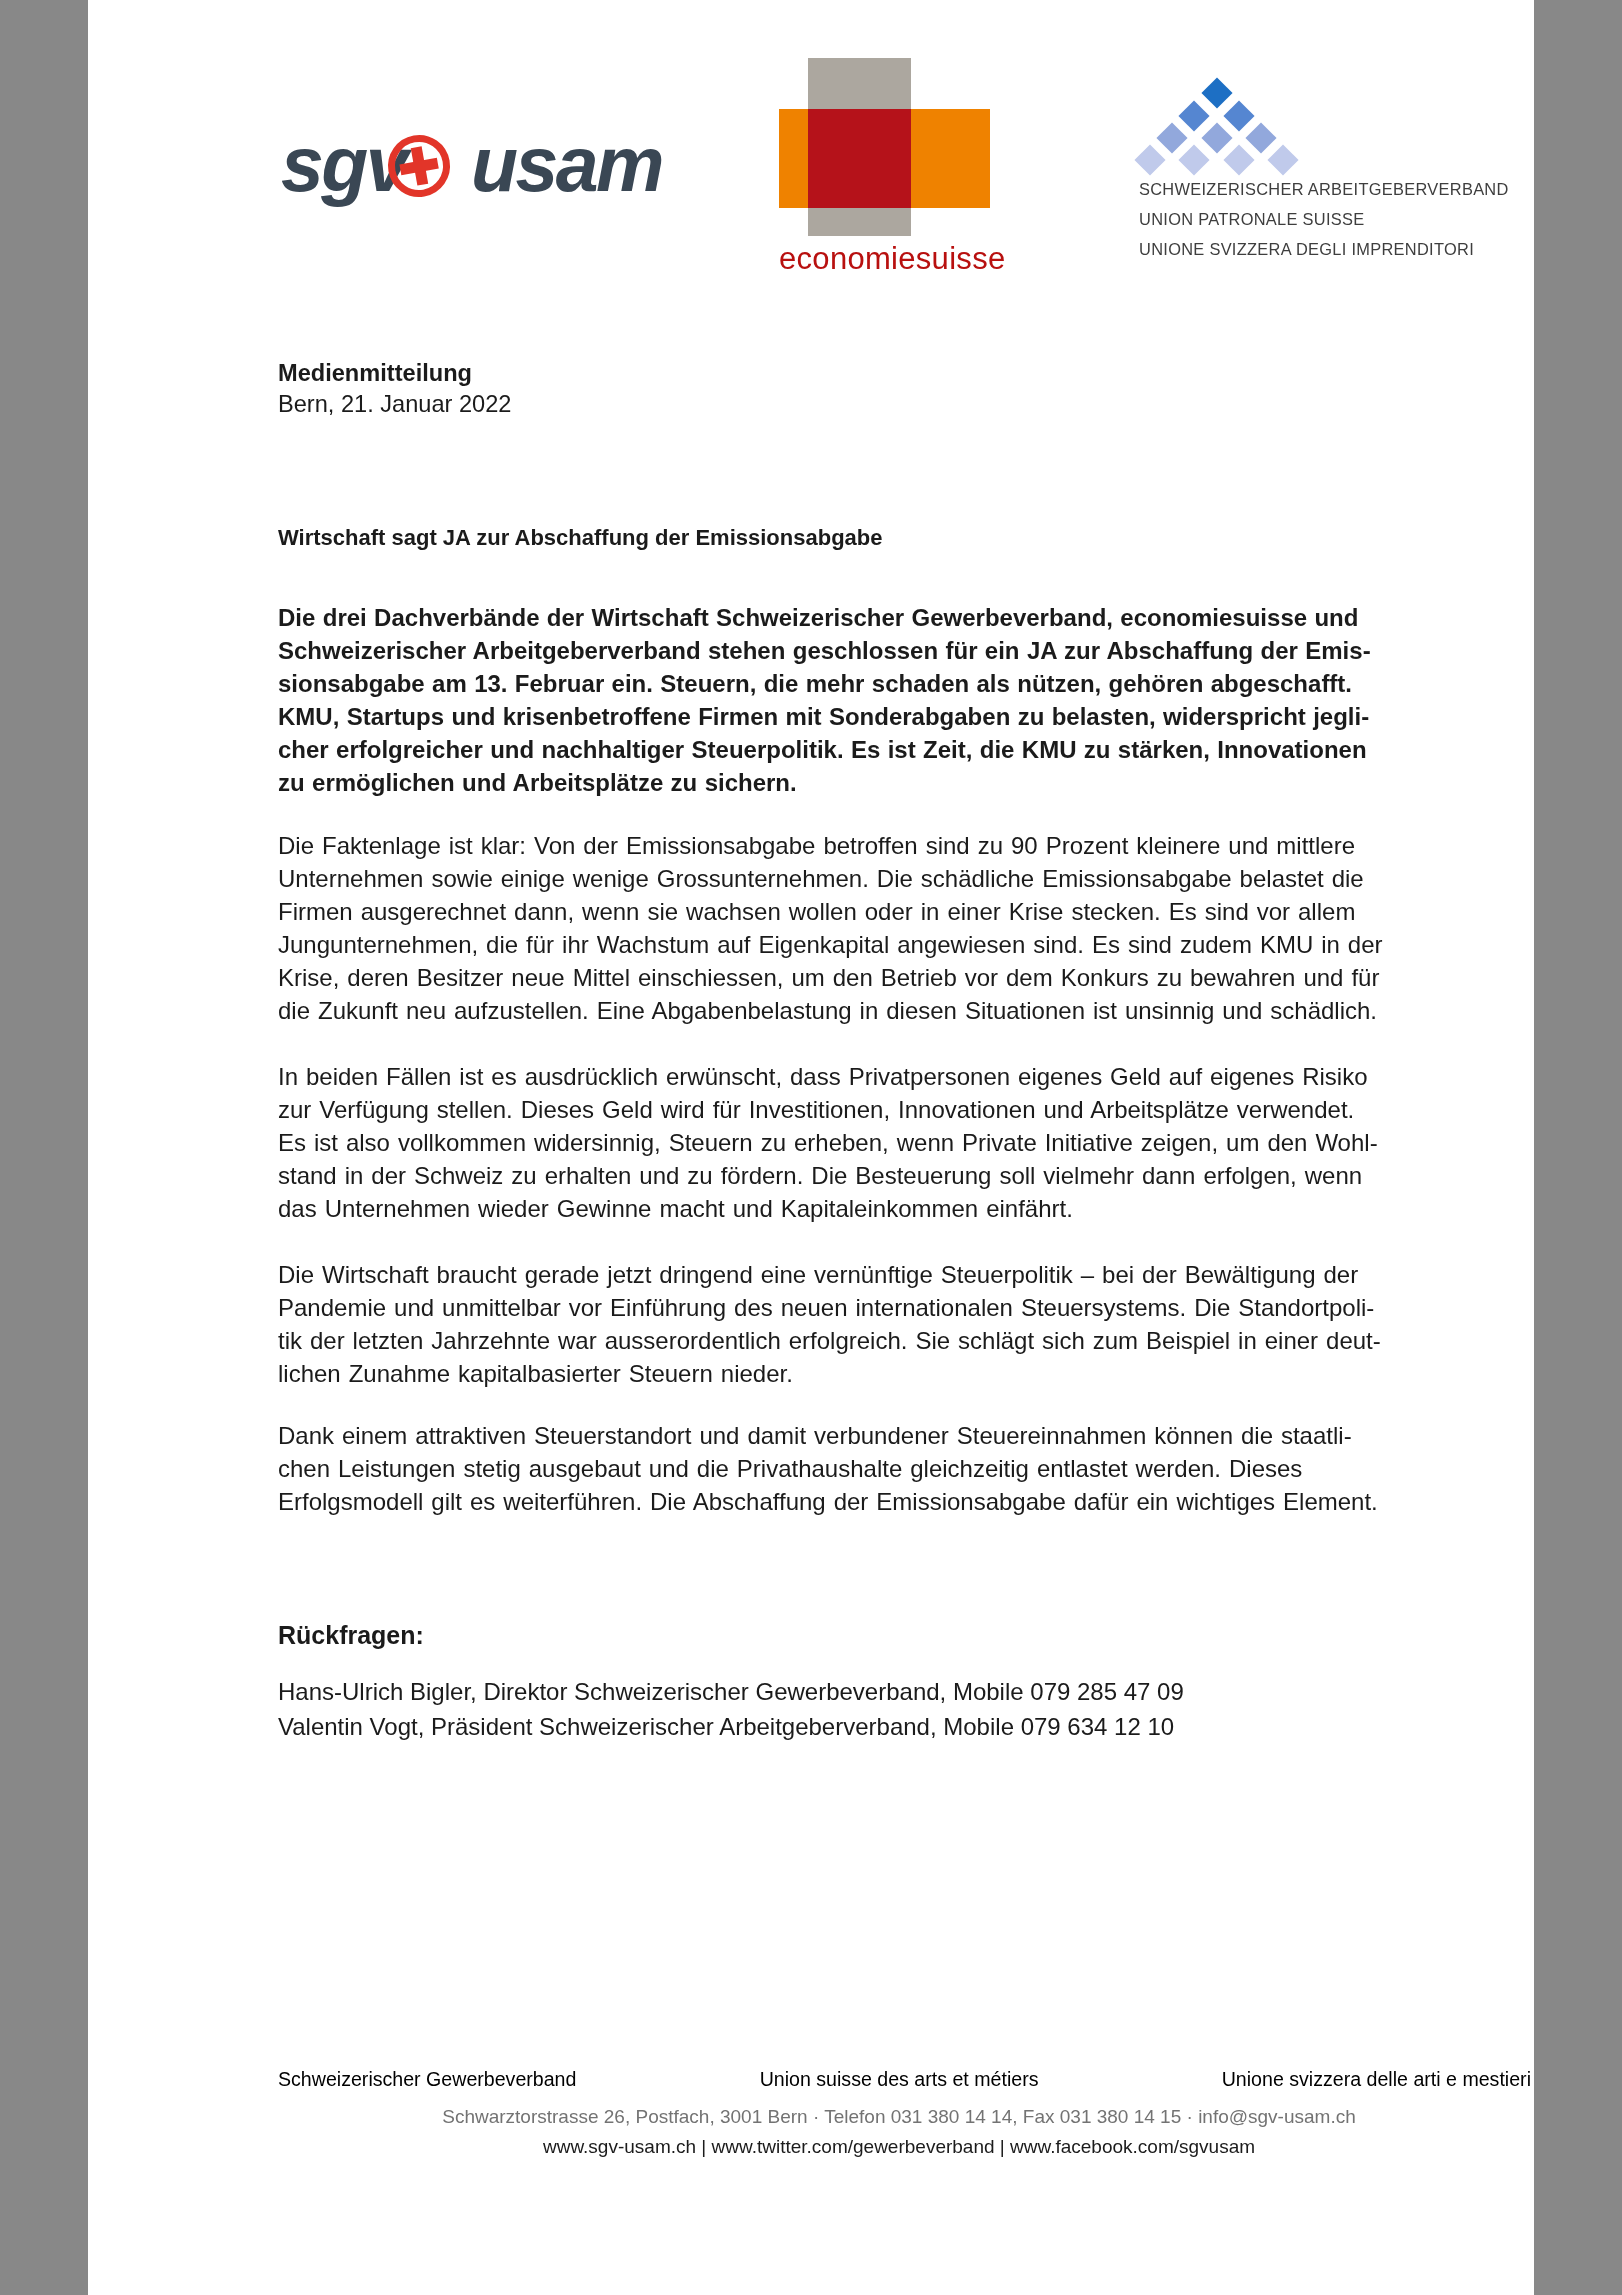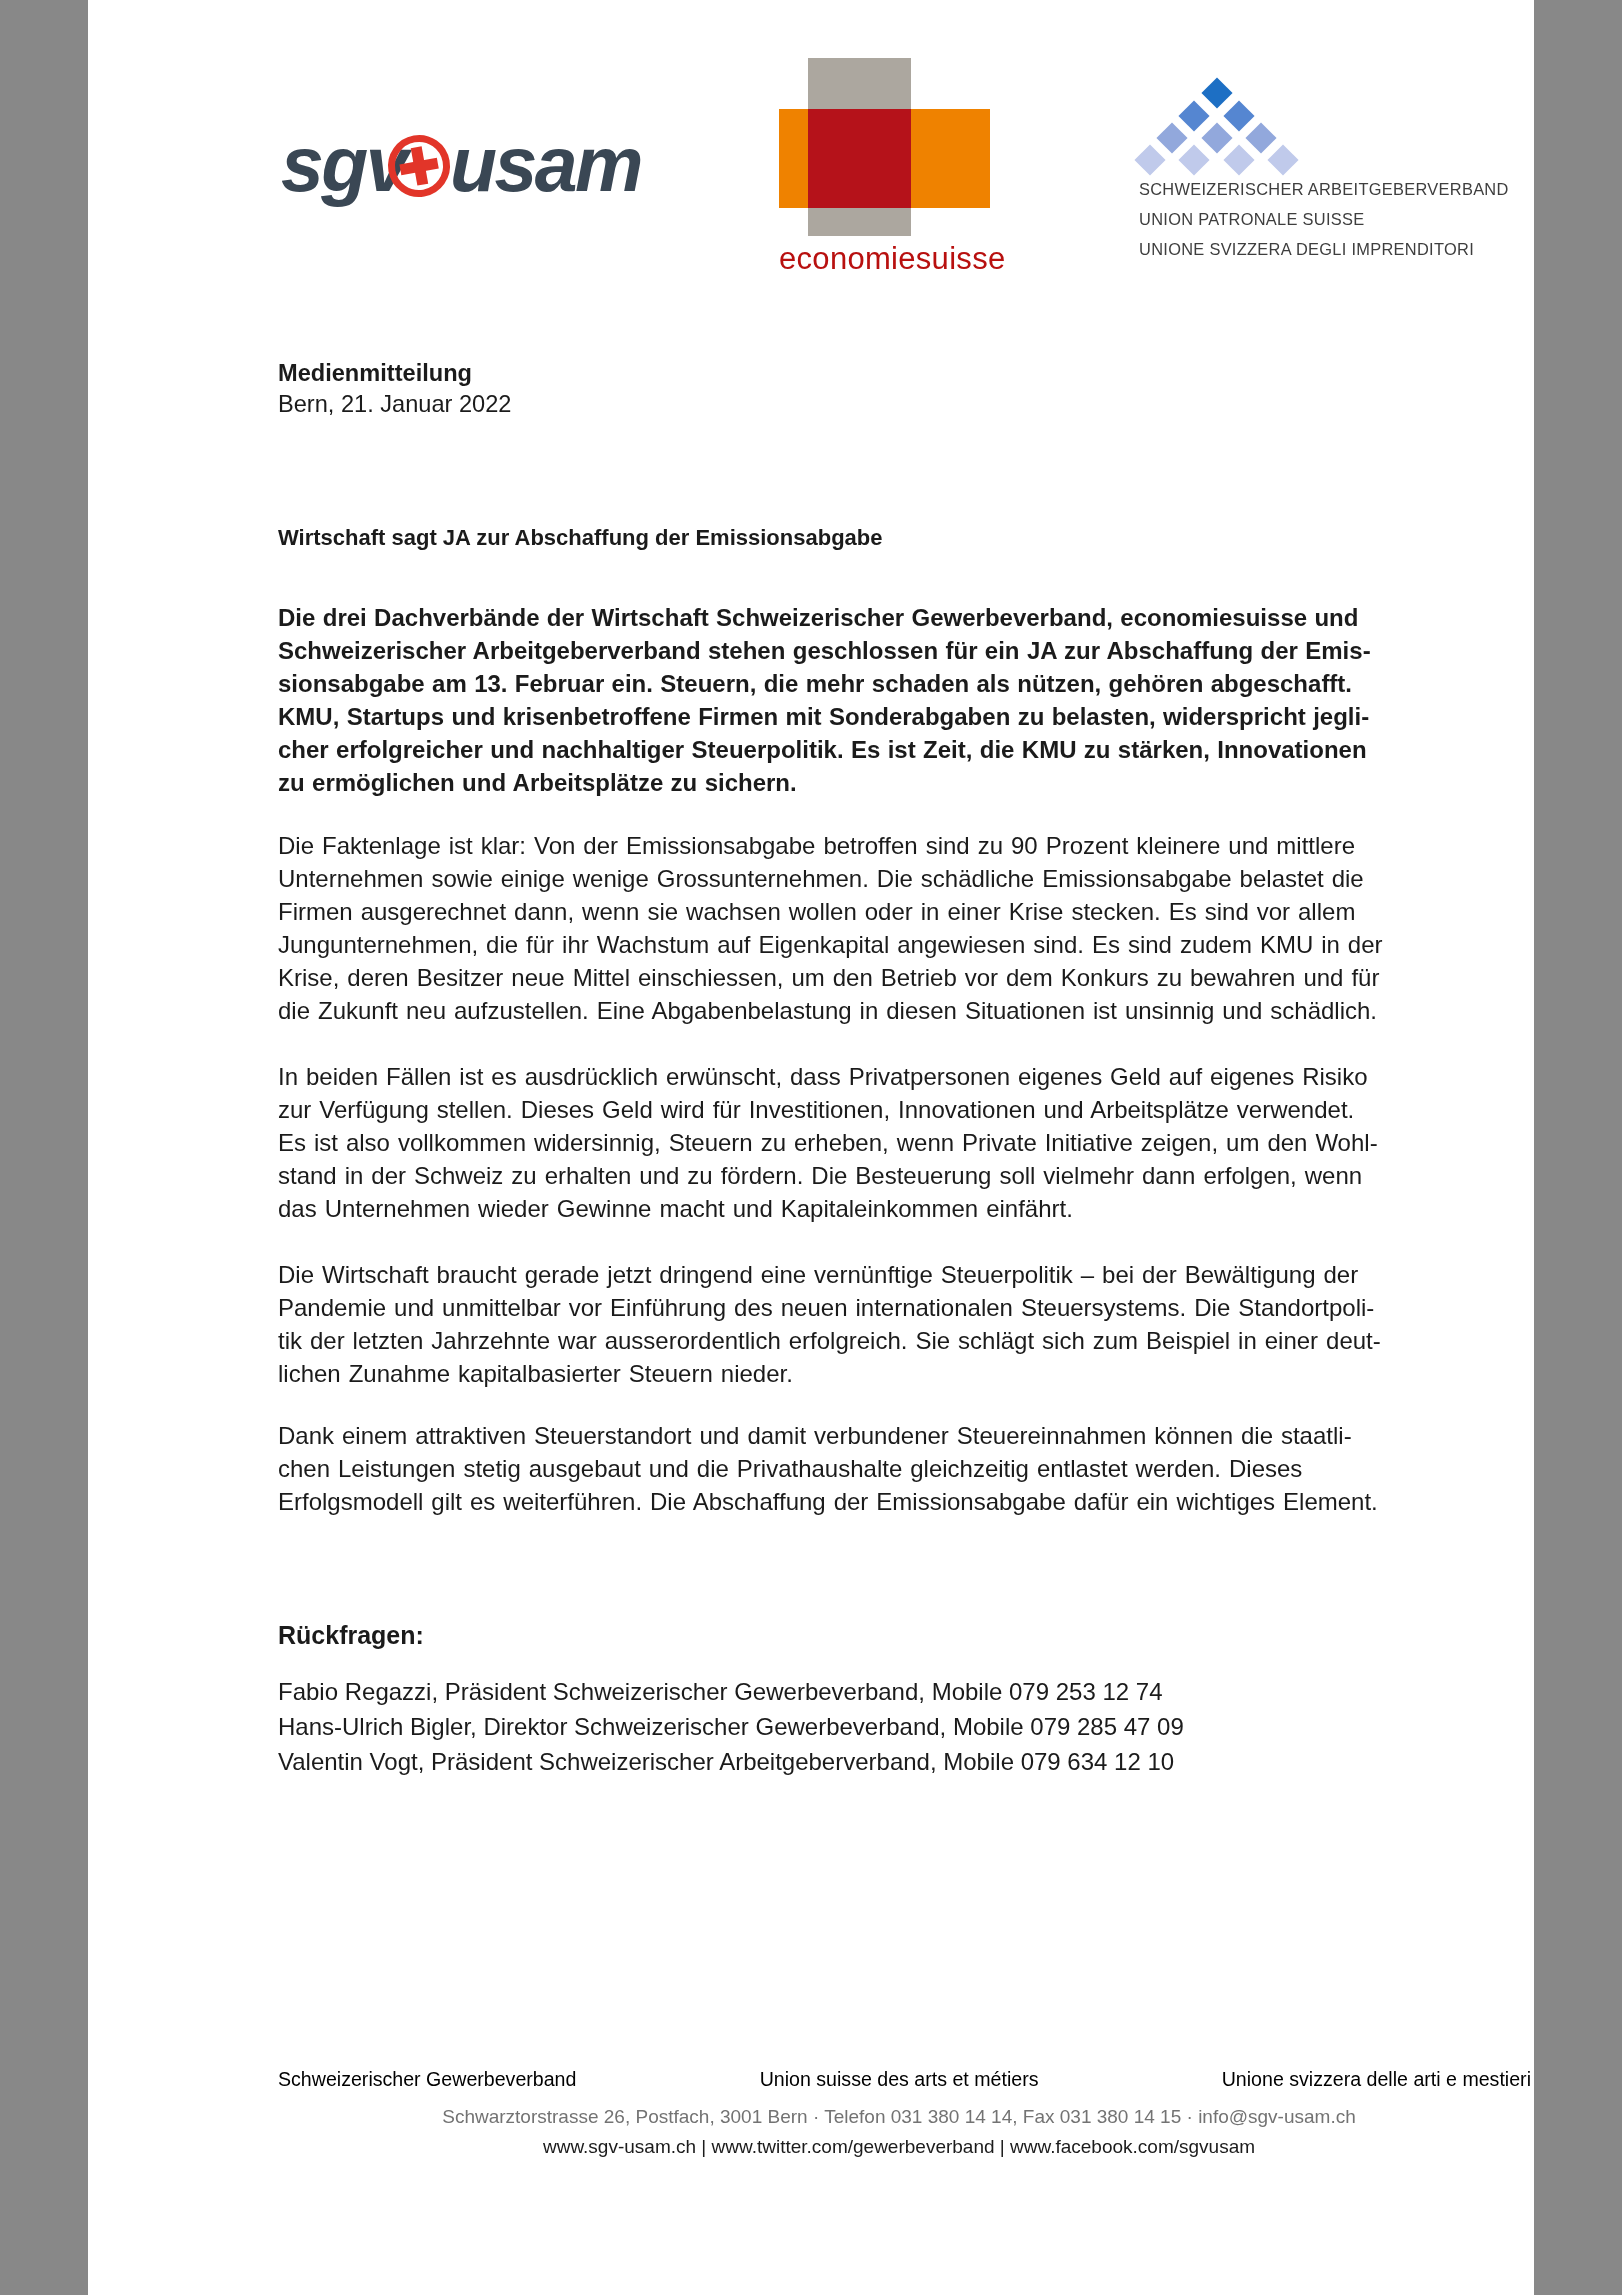--- a/index.html
+++ b/index.html
@@ -9,21 +9,21 @@
     margin:0 auto;
     background:#ffffff;
     font-family:"Liberation Sans", sans-serif;
     color:#1b1b1b;
     overflow:hidden;
   }
   
   .sgv-text{position:absolute;top:126px;font-size:77px;font-style:italic;font-weight:600;
     color:#3a4754;letter-spacing:-2.6px;line-height:1;}
   .sgv-left{left:193px;}
-  .sgv-right{left:362px;}
+  .sgv-right{left:383px;}
   .sgv-ring{position:absolute;left:300px;top:135px;width:48px;height:48px;
     border:7.2px solid #e23529;border-radius:50%;transform:rotate(-10deg);}
   .sgv-cross-v{position:absolute;left:19px;top:5.2px;width:10.5px;height:38px;background:#e23529;}
   .sgv-cross-h{position:absolute;left:5.2px;top:19px;width:38px;height:10.5px;background:#e23529;}
   
   .eco-gray{position:absolute;left:720px;top:58px;width:103px;height:178px;background:#aca79f;}
   .eco-orange{position:absolute;left:691px;top:109px;width:211px;height:99px;background:#ef8200;}
   .eco-red{position:absolute;left:720px;top:109px;width:103px;height:99px;background:#b5121a;}
   .eco-word{position:absolute;left:691px;top:243px;font-size:31px;font-weight:500;
     color:#b8100f;letter-spacing:0.3px;line-height:1;}
@@ -117,21 +117,20 @@
   <div class="para p5">Dank einem attraktiven Steuerstandort und damit verbundener Steuereinnahmen können die staatli-
 chen Leistungen stetig ausgebaut und die Privathaushalte gleichzeitig entlastet werden. Dieses
 Erfolgsmodell gilt es weiterführen. Die Abschaffung der Emissionsabgabe dafür ein wichtiges Element.</div>
   <div class="para p4">Die Wirtschaft braucht gerade jetzt dringend eine vernünftige Steuerpolitik – bei der Bewältigung der
 Pandemie und unmittelbar vor Einführung des neuen internationalen Steuersystems. Die Standortpoli-
 tik der letzten Jahrzehnte war ausserordentlich erfolgreich. Sie schlägt sich zum Beispiel in einer deut-
 lichen Zunahme kapitalbasierter Steuern nieder.</div>
 
   <div class="contact-heading">Rückfragen:</div>
   <div class="contact-lines">
-    <div>Fabio Regazzi, Präsident Schweizerischer Gewerbeverband, Mobile 079 253 12 74</div>
     <div>Hans-Ulrich Bigler, Direktor Schweizerischer Gewerbeverband, Mobile 079 285 47 09</div>
     <div>Valentin Vogt, Präsident Schweizerischer Arbeitgeberverband, Mobile 079 634 12 10</div>
   </div>
 
   <div class="assoc-row">
     <span>Schweizerischer Gewerbeverband</span>
     <span>Union suisse des arts et métiers</span>
     <span>Unione svizzera delle arti e mestieri</span>
   </div>
   <div class="footer-address">Schwarztorstrasse 26, Postfach, 3001 Bern · Telefon 031 380 14 14, Fax 031 380 14 15 · info@sgv-usam.ch</div>

